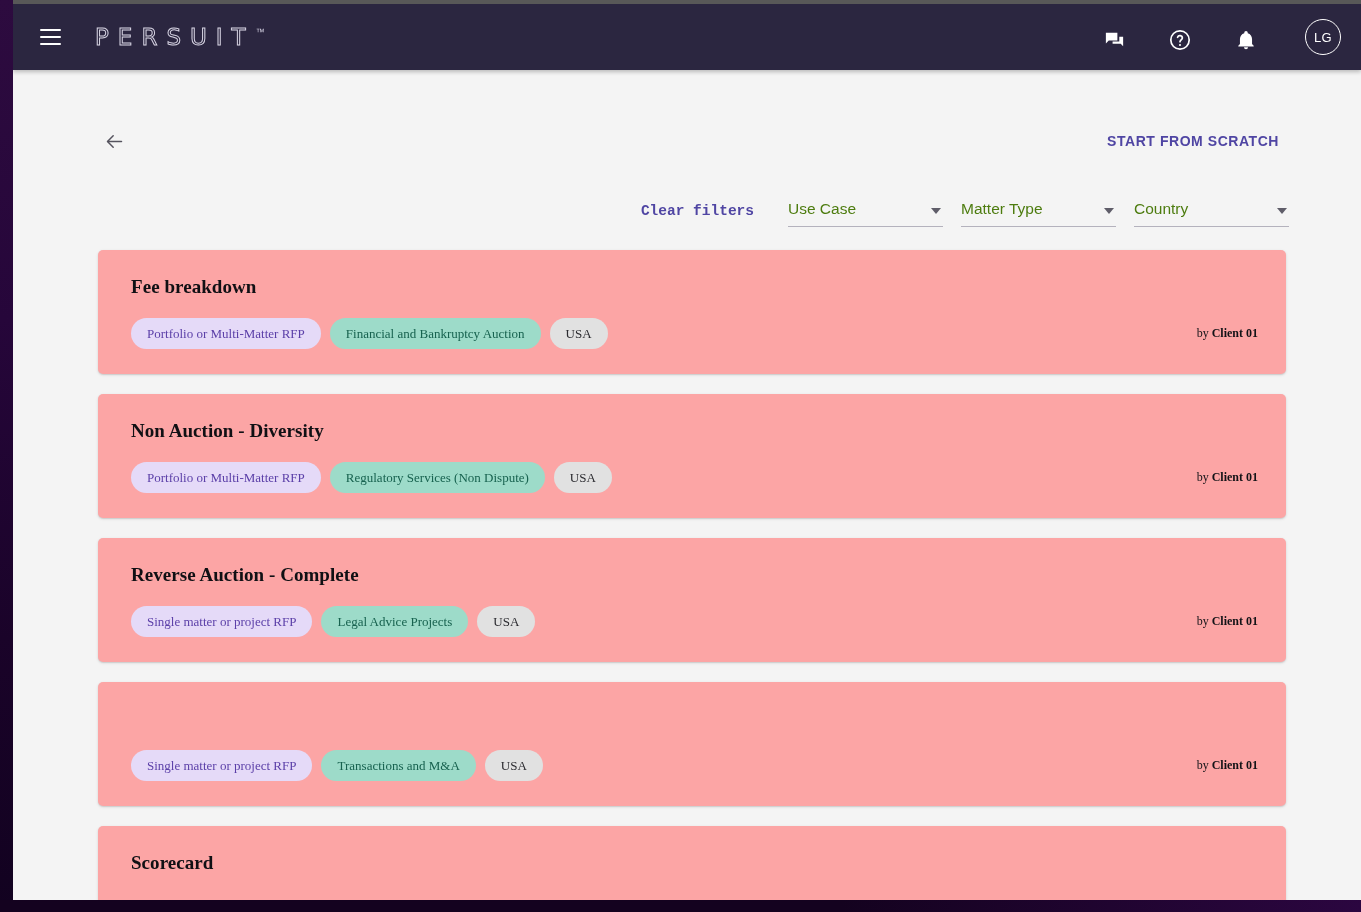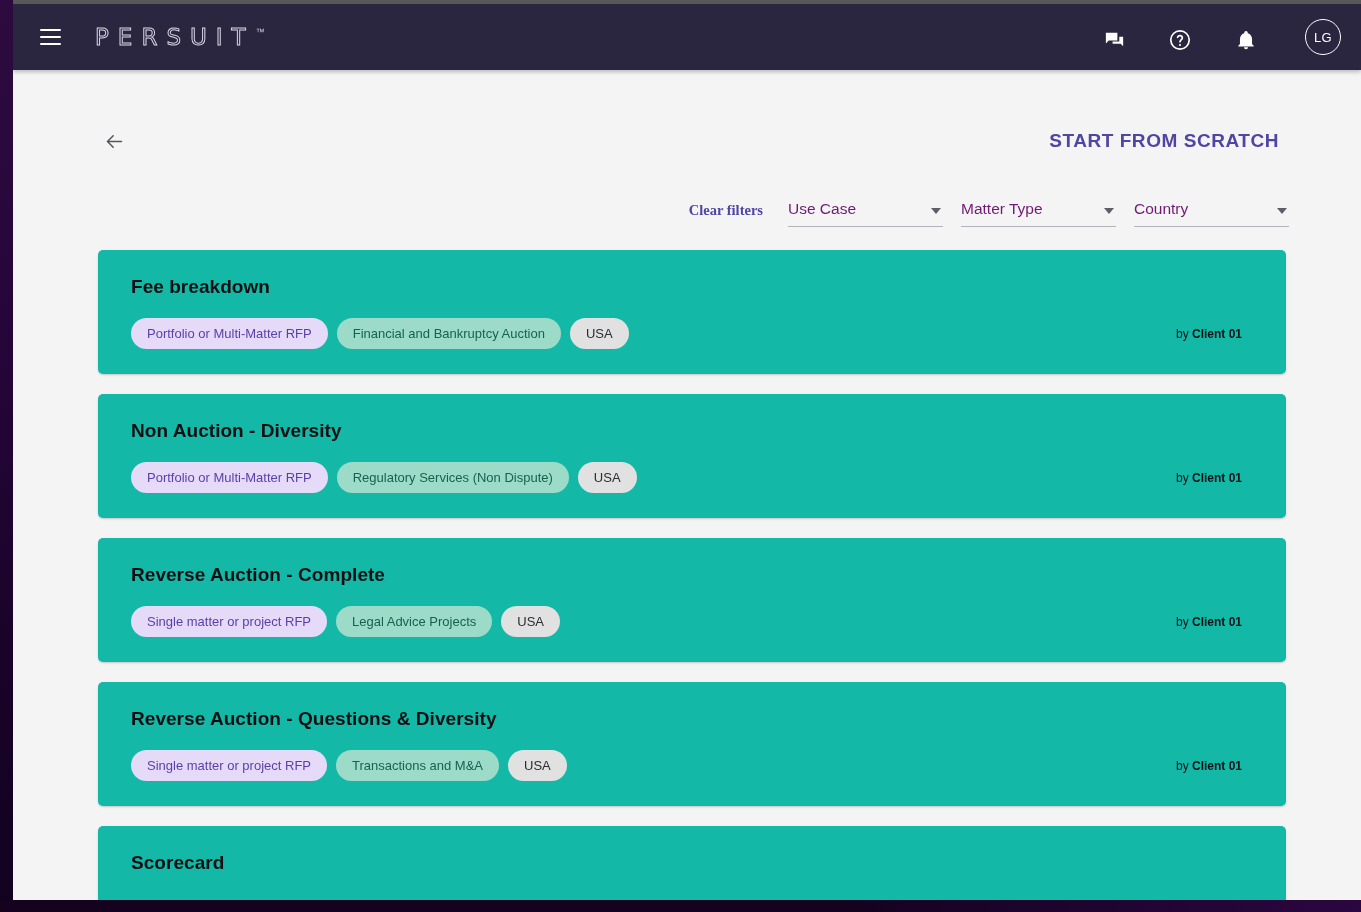--- a/index.html
+++ b/index.html
@@ -182,21 +182,21 @@
     font-size: 26px;
     font-weight: 400;
     color: #1d1b22;
     margin-left: 36px;
     letter-spacing: 0.1px;
   }
 
   .header-spacer { flex: 1; }
 
   .scratch-btn {
-    font-size: 19px;
+    font-size: 14px;
     font-weight: 700;
     letter-spacing: 0.55px;
     color: #4f45a3;
     background: none;
     border: none;
     cursor: pointer;
     font-family: "Liberation Sans", sans-serif;
     padding: 6px 4px;
     white-space: nowrap;
   }
@@ -211,37 +211,37 @@
     margin-top: 42px;
   }
 
   .clear-filters {
     font-size: 14.5px;
     font-weight: 700;
     color: #4f45a3;
     cursor: pointer;
     background: none;
     border: none;
-    font-family: Liberation Serif, serif;
+    font-family: Liberation Mono, monospace;
     padding-bottom: 8px;
-    margin-right: 7px;
+    margin-right: 16px;
   }
 
   .select {
     position: relative;
     width: 155px;
     border-bottom: 1px solid #b4b2bd;
     padding: 0 0 8px 0;
     display: flex;
     align-items: center;
     cursor: pointer;
   }
   .select .sel-label {
     font-size: 15.5px;
-    color: #701a75;
+    color: #4d7c0f;
   }
   .select .caret {
     position: absolute;
     right: 2px;
     bottom: 12px;
     width: 0; height: 0;
     border-left: 5.5px solid transparent;
     border-right: 5.5px solid transparent;
     border-top: 6px solid #5f5d69;
   }
@@ -249,41 +249,42 @@
   
   .card-list {
     margin-top: 23px;
     padding: 0 75px 0 85px;
     display: flex;
     flex-direction: column;
     gap: 20px;
   }
 
   .tpl-card {
-    background: #14b8a6;
+    background: #fca5a5;
     border-radius: 5px;
     box-shadow: 0 1px 3px rgba(0,0,0,0.13), 0 1px 1px rgba(0,0,0,0.07);
     padding: 26px 32px 20px 33px;
     height: 124px;
     position: relative;
     cursor: pointer;
     flex: 0 0 auto;
+    font-family: Liberation Serif, serif;
   }
 
   .tpl-title {
     font-size: 19px;
     font-weight: 700;
     color: #101014;
     letter-spacing: 0.05px;
   }
 
   .tpl-bottom {
     position: absolute;
     left: 33px;
-    right: 44px;
+    right: 28px;
     bottom: 25px;
     display: flex;
     align-items: center;
   }
 
   .chips {
     display: flex;
     align-items: center;
     gap: 9px;
   }
@@ -436,21 +437,20 @@
             <span class="chip matter">Legal Advice Projects</span>
             <span class="chip country">USA</span>
           </div>
           <div class="byline">
             <span>by </span><b>Client 01</b>
           </div>
         </div>
       </div>
 
       <div class="tpl-card">
-        <div class="tpl-title">Reverse Auction - Questions &amp; Diversity</div>
         <div class="tpl-bottom">
           <div class="chips">
             <span class="chip usecase">Single matter or project RFP</span>
             <span class="chip matter">Transactions and M&amp;A</span>
             <span class="chip country">USA</span>
           </div>
           <div class="byline">
             <span>by </span><b>Client 01</b>
           </div>
         </div>

